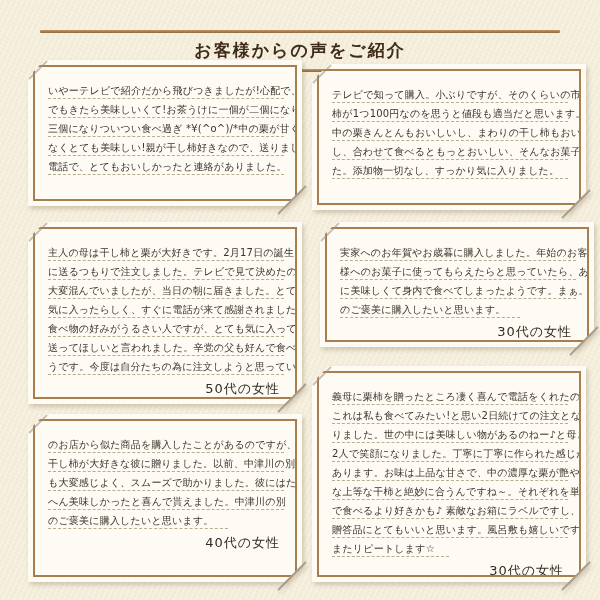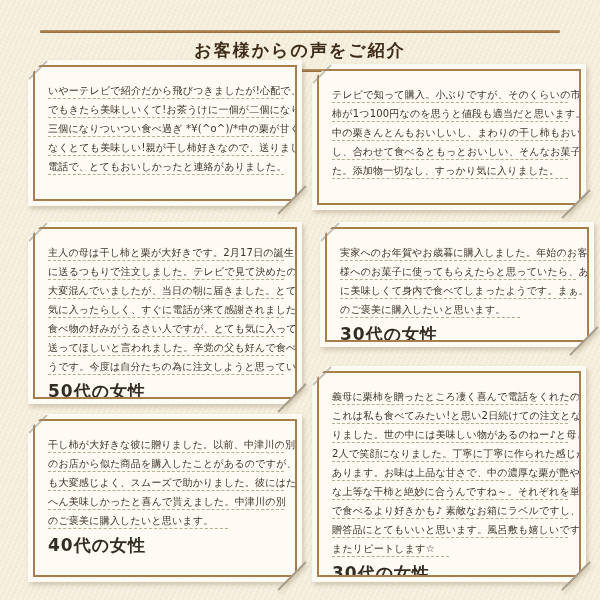--- a/index.html
+++ b/index.html
@@ -40,22 +40,22 @@
   .frame{position:absolute;inset:5px;border:2px solid #a87e4e;}
   .content{position:absolute;inset:7px;padding:13px 11px 8px 13px;box-sizing:border-box;overflow:hidden;}
 
   .line{
     box-sizing:border-box;height:19px;margin:0;
     padding:4px 14px 0 0;white-space:nowrap;width:fit-content;max-width:100%;
     border-bottom:1px dashed #b9ac90;
     font-size:10px;line-height:13px;color:#3c332a;letter-spacing:.2px;
   }
   .sig{
-    margin:5px 4px 0 0;
-    font-size:17px;color:#332c22;font-weight:700;letter-spacing:1px;
+    margin:5px 4px 0 0;text-align:right;
+    font-size:13px;color:#332c22;font-weight:400;letter-spacing:1px;
   }
 
   
   .fold{position:absolute;background:#9c9180;height:2px;border-radius:1px;}
   .fold.tl{left:-3px;top:9px;width:26px;transform:rotate(-45deg);opacity:.55;}
   .fold.br{right:-10px;bottom:5px;width:40px;transform:rotate(-45deg);opacity:.8;}
 </style>
 </head>
 <body>
 
@@ -127,22 +127,22 @@
       </div>
     </div>
     <div class="fold tl"></div>
     <div class="fold br"></div>
   </article>
 
   <article class="card pos5">
     <div class="paper">
       <div class="frame"></div>
       <div class="content">
+        <p class="line">のお店から似た商品を購入したことがあるのですが、</p>
         <p class="line">干し柿が大好きな彼に贈りました。以前、中津川の別</p>
-        <p class="line">のお店から似た商品を購入したことがあるのですが、</p>
         <p class="line">も大変感じよく、スムーズで助かりました。彼にはたい</p>
         <p class="line">へん美味しかったと喜んで貰えました。中津川の別</p>
         <p class="line">のご褒美に購入したいと思います。</p>
         <p class="sig">40代の女性</p>
       </div>
     </div>
     <div class="fold tl"></div>
     <div class="fold br"></div>
   </article>
 

